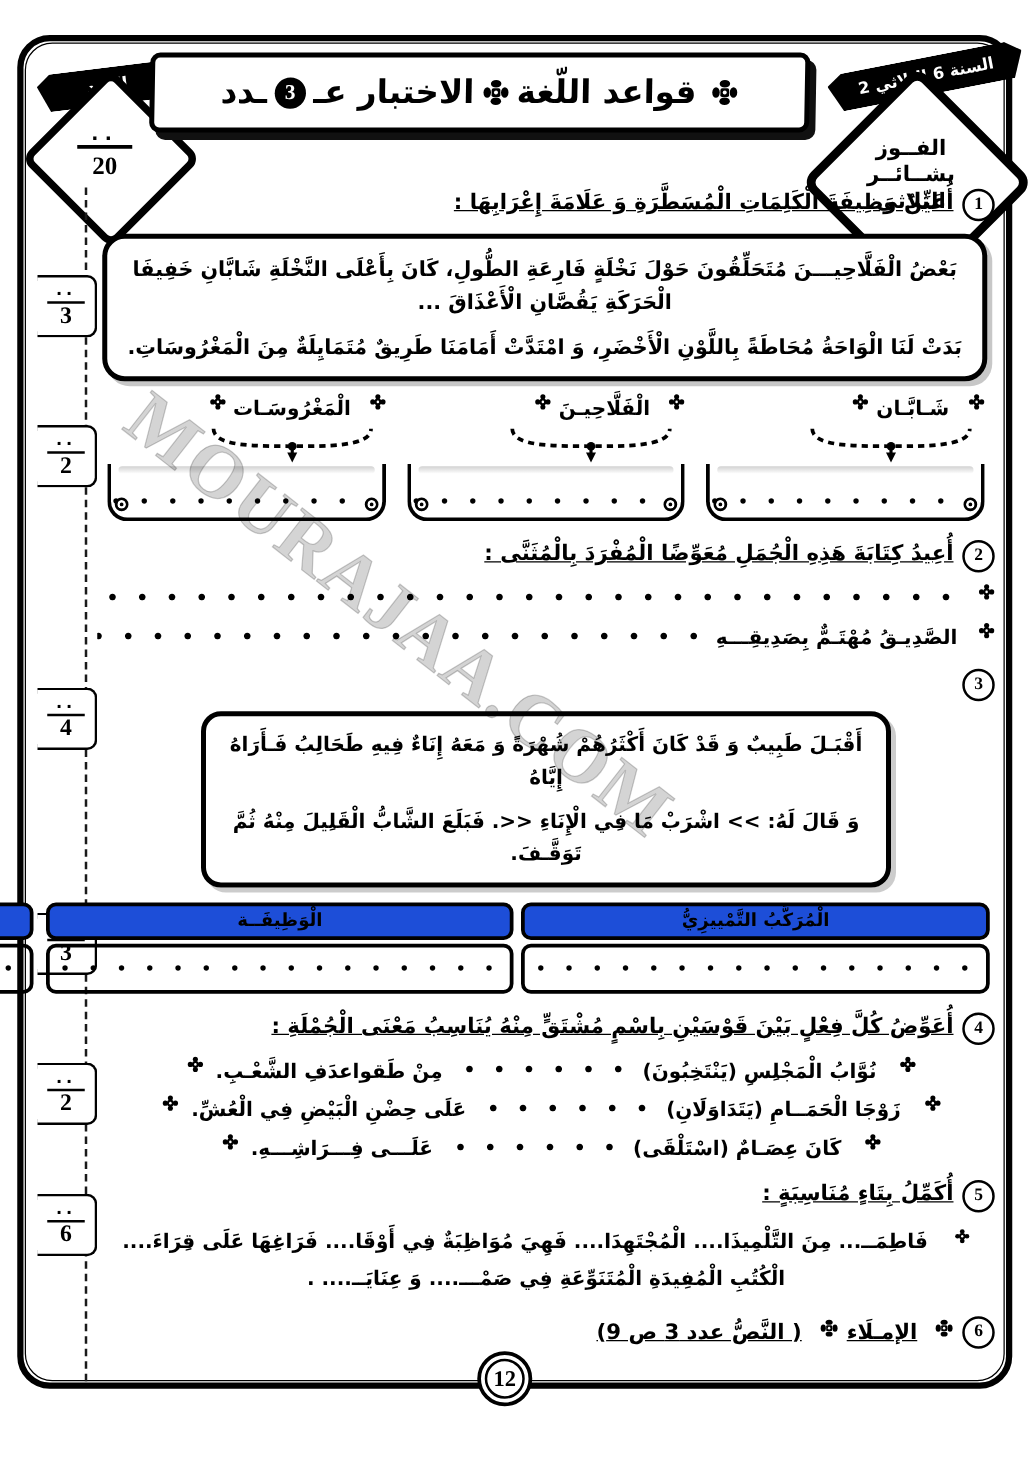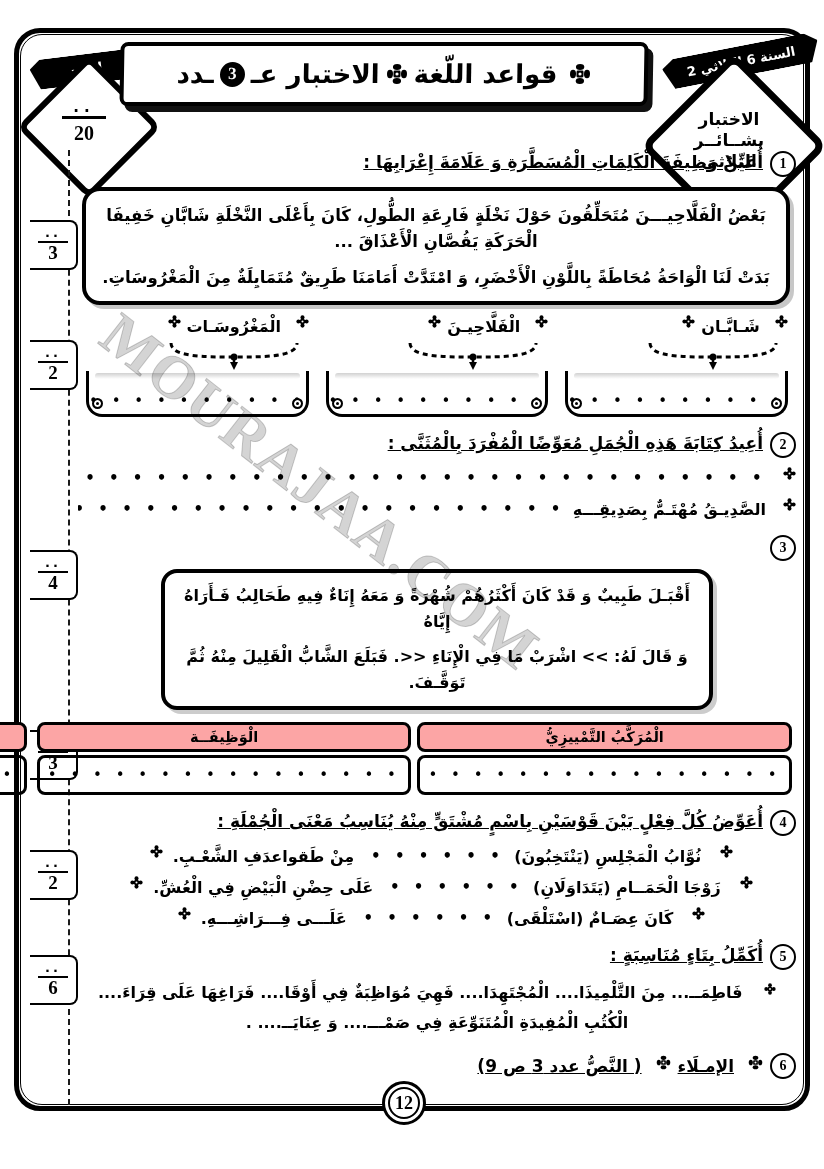--- a/index.html
+++ b/index.html
@@ -172,21 +172,21 @@
     padding:10px 14px;box-shadow:4px 4px 0 rgba(0,0,0,.2);
   }
   .quote-box p{margin:0 0 9px;font-size:16px;font-weight:700;line-height:26px;text-align:center;}
   .quote-box p:last-child{margin-bottom:0;}
 
   
   .tbl{margin:12px 4px 0;display:flex;direction:rtl;gap:10px;}
   .tbl-pair{flex:1;display:flex;direction:rtl;}
   .tcol{flex:1;display:flex;flex-direction:column;}
   .th{
-    border:3px solid #000;border-radius:8px;height:30px;background:#fca5a5;
+    border:3px solid #000;border-radius:8px;height:30px;background:#1d4ed8;
     display:flex;align-items:center;justify-content:center;
     font-size:14.5px;font-weight:700;box-sizing:border-box;white-space:nowrap;
   }
   .td{
     border:3px solid #000;border-radius:8px;height:40px;margin-top:3px;
     display:flex;align-items:center;justify-content:center;box-sizing:border-box;
     padding:0 8px;overflow:hidden;
   }
 
   
@@ -271,21 +271,21 @@
         <span>ـدد</span>
       </div>
     </div>
 
     <div class="badge-right">
       <div class="ribbon-right">
         <span>السنة 6 الثلاثي 2</span>
       </div>
       <div class="diamond-r"></div>
       <div class="badge-r-text">
-        <span>الاختبار</span>
+        <span>الفــوز</span>
         <span>بشــائــر</span>
         <span>الثلاثي</span>
       </div>
     </div>
   </div>
 
   <div class="score-divider"></div>
   <div class="score-rail">
     <div class="score-box" style="top:70px">
       <div class="score-num">..</div>

